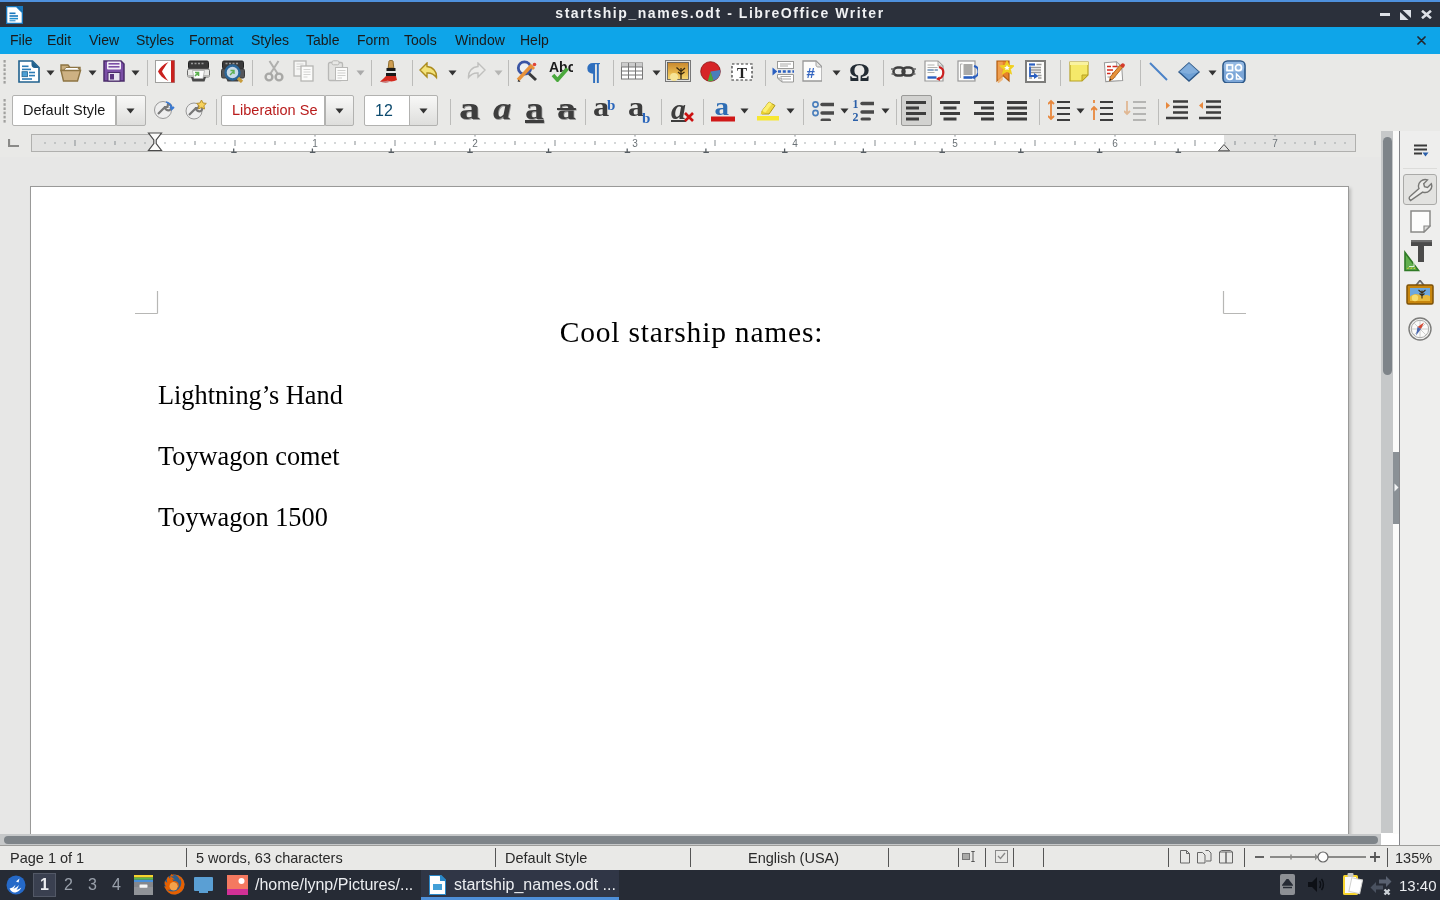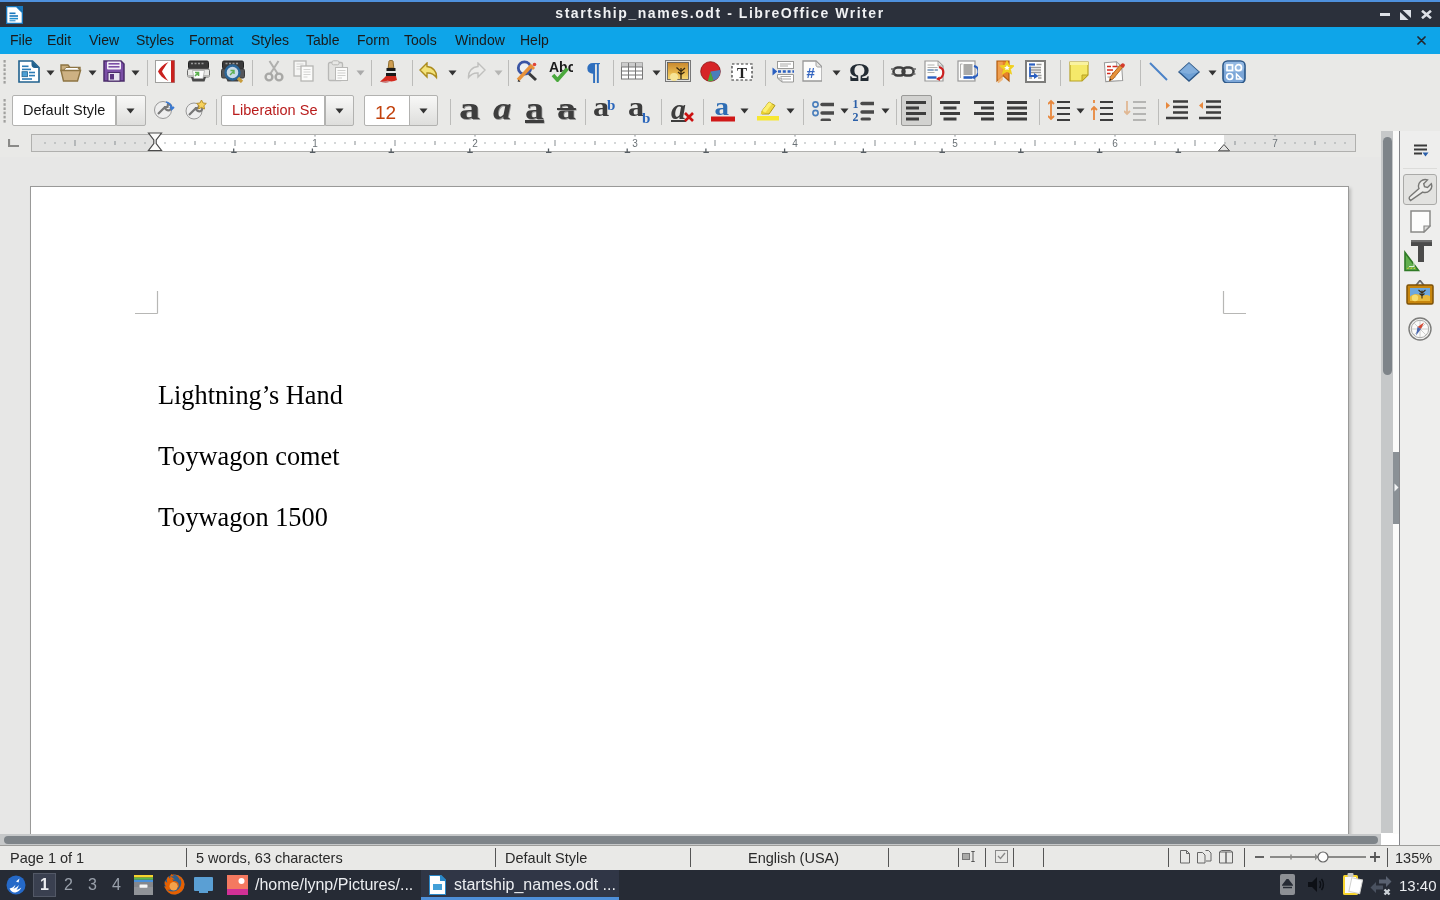--- a/index.html
+++ b/index.html
@@ -367,21 +367,21 @@
 <path d="M16.5 1 l1.5 3 l3.3 0.4 l-2.4 2.3 l0.6 3.3 l-3 -1.6 l-3 1.6 l0.6 -3.3 l-2.4 -2.3 l3.3 -0.4 z" fill="#f7d25c" stroke="#b8902c"></path>
     </svg>
     <div class="abs" style="left:216px;top:99px;width:1px;height:26px;background:#bcbcba"></div>
     <div class="abs" style="left:221px;top:95px;width:104px;height:31px;background:#fff;border:1px solid #b2b2b0;border-radius:2px 0 0 2px"></div>
 <span class="abs" style="left:232px;top:102px;font-size:14.5px;color:#b91c1c">Liberation Se</span>
 <div class="abs" style="left:325px;top:95px;width:29px;height:31px;background:linear-gradient(#f8f8f7,#dededc);border:1px solid #b2b2b0;border-radius:0 2px 2px 0"></div>
     <svg class="abs" style="left:335px;top:108px" width="9" height="6" viewBox="0 0 9 6">
       <path d="M0.5 0.5 h8 l-4 5 z" fill="#333"></path>
     </svg>
     <div class="abs" style="left:364px;top:95px;width:46px;height:31px;background:#fff;border:1px solid #b2b2b0;border-radius:2px 0 0 2px"></div>
-<span class="abs" style="left:375px;top:102px;font-size:19px;color:#c2410c">12</span>
+<span class="abs" style="left:375px;top:102px;font-size:16px;color:#0c4a6e">12</span>
 <div class="abs" style="left:409px;top:95px;width:29px;height:31px;background:linear-gradient(#f8f8f7,#dededc);border:1px solid #b2b2b0;border-radius:0 2px 2px 0"></div>
     <svg class="abs" style="left:419px;top:108px" width="9" height="6" viewBox="0 0 9 6">
       <path d="M0.5 0.5 h8 l-4 5 z" fill="#333"></path>
     </svg>
     <div class="abs" style="left:450px;top:99px;width:1px;height:26px;background:#bcbcba"></div>
     <span class="abs" style="font-family:'Liberation Serif',serif;color:#3d3d3d;position:absolute;left:459px;top:90.5px;font-size:32px;line-height:35.4px;font-weight:bold;transform:scale(1.32,1);transform-origin:left center;text-shadow:0.6px 0.6px 0 #999">a</span>
     <span class="abs" style="font-family:'Liberation Serif',serif;color:#3d3d3d;position:absolute;left:493px;top:90.5px;font-size:32px;line-height:35.4px;font-style:italic;font-weight:bold;transform:scale(1.15,1);transform-origin:left center;text-shadow:0.6px 0.6px 0 #999">a</span>
     <span class="abs" style="font-family:'Liberation Serif',serif;color:#3d3d3d;position:absolute;left:525px;top:90.5px;font-size:32px;line-height:35.4px;font-weight:bold;text-decoration:underline;text-decoration-thickness:2.5px;text-underline-offset:1px;transform:scale(1.18,1);transform-origin:left center;text-shadow:0.6px 0.6px 0 #999">a</span>
     <span class="abs" style="font-family:'Liberation Serif',serif;color:#3d3d3d;position:absolute;left:557px;top:90.5px;font-size:32px;line-height:35.4px;font-weight:bold;text-decoration:line-through;text-decoration-thickness:2px;transform:scale(1.18,1);transform-origin:left center;text-shadow:0.6px 0.6px 0 #999">a</span>
     <div class="abs" style="left:585px;top:99px;width:1px;height:26px;background:#bcbcba"></div>
@@ -501,20 +501,21 @@
     </svg>
 
   <div id="docarea">
     <div id="page"></div>
     <svg class="abs" style="left:134px;top:133px" width="25" height="25" viewBox="0 0 25 25">
         <path d="M23.5 1 v22.5 M1 23.5 h22.5" stroke="#b7b7b5" stroke-width="1.2" fill="none"></path>
       </svg>
     <svg class="abs" style="left:1222px;top:133px" width="25" height="25" viewBox="0 0 25 25">
         <path d="M1.5 1 v22.5 M1.5 23.5 h22.5" stroke="#b7b7b5" stroke-width="1.2" fill="none"></path>
       </svg>
+    <div class="serif" style="left:32px;top:158.7px;width:1319px;text-align:center;font-size:29.5px;line-height:32.67px;letter-spacing:0.8px">Cool starship names:</div>
     <div class="serif" style="left:158px;top:223.56px;font-size:26.3px;line-height:29.12px">Lightning’s Hand</div>
     <div class="serif" style="left:158px;top:284.56px;font-size:26.3px;line-height:29.12px">Toywagon comet</div>
     <div class="serif" style="left:158px;top:346.06px;font-size:26.3px;line-height:29.12px">Toywagon 1500</div>
   </div>
   <div id="vscroll"></div><div id="vthumb"></div>
   <div id="splitter"></div><div id="splitbtn"></div><svg class="abs" style="left:1394px;top:483px" width="5" height="9" viewBox="0 0 5 9">
       <path d="M0.5 0.5 L4.5 4.5 L0.5 8.5 z" fill="#f2f3f3"></path>
     </svg>
   <div id="hscroll"></div><div id="hthumb"></div>
   <div id="sidebar"></div>

